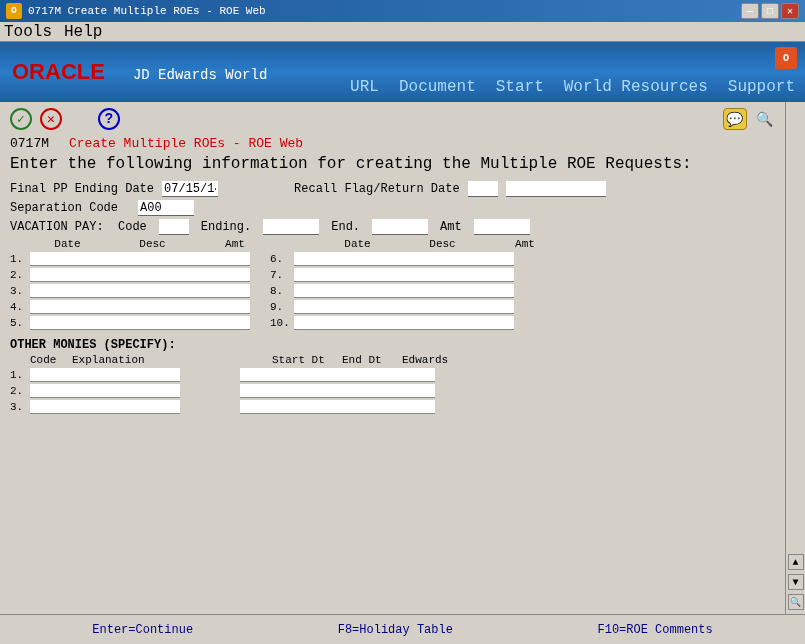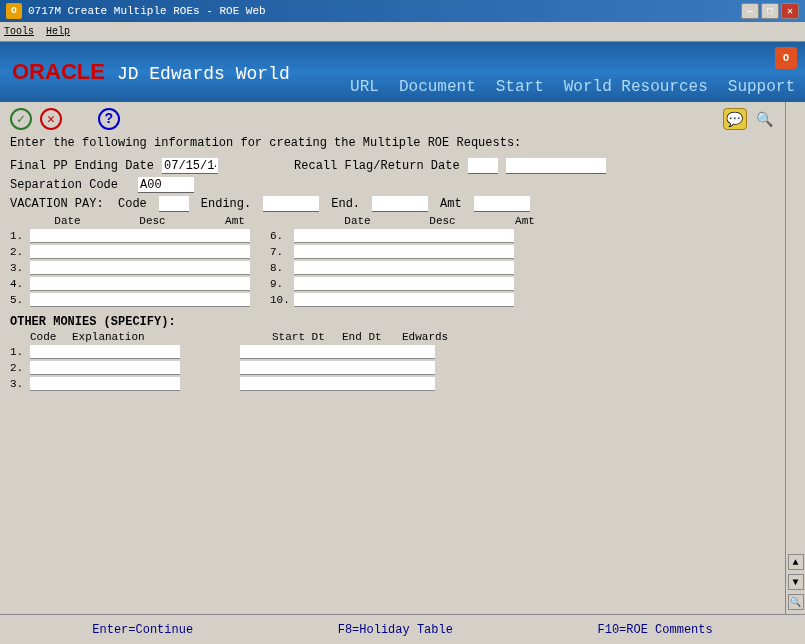--- a/index.html
+++ b/index.html
@@ -24,34 +24,34 @@
     
     .menu-bar {
       background: #d4d0c8;
       padding: 2px 4px;
       display: flex;
       gap: 12px;
       border-bottom: 1px solid #888;
       height: 20px;
       align-items: center;
     }
-    .menu-item { font-size: 10px; cursor: pointer; text-decoration: underline; }
+    .menu-item { font-size: 16px; cursor: pointer; }
 
     
     .oracle-header {
       background: linear-gradient(to bottom, #1e5fa0, #2a7bc8, #1e5fa0);
       height: 60px;
       display: flex;
       align-items: center;
       padding: 0 12px;
       position: relative;
     }
     .oracle-logo { display: flex; align-items: baseline; gap: 4px; }
     .oracle-red { color: #cc0000; font-size: 22px; font-weight: bold; font-family: Arial, sans-serif; }
-    .jde-text { color: white; font-size: 18px; margin-left: 8px; }
+    .jde-text { color: white; font-size: 14px; margin-left: 24px; }
     .header-nav {
       position: absolute;
       right: 10px;
       bottom: 6px;
       display: flex;
       gap: 20px;
       align-items: center;
     }
     .nav-link { color: #add8f7; font-size: 16px; cursor: pointer; }
 
@@ -109,21 +109,21 @@
       font-weight: bold;
     }
     .btn-green { border-color: #2a7a2a; color: #2a7a2a; background: #d4d0c8; }
     .btn-red { border-color: #cc0000; color: #cc0000; background: #d4d0c8; }
     .btn-blue { border-color: #0000cc; color: #0000cc; background: #d4d0c8; font-size: 14px; }
 
     
     .form-title { display: flex; gap: 20px; margin-bottom: 4px; }
     .form-pgm { font-size: 13px; color: #000; font-weight: normal; }
     .form-desc { font-size: 13px; color: #cc0000; font-weight: normal; font-family: 'Courier New', monospace; }
-    .form-instruction { font-size: 12px; color: #000; margin-bottom: 8px; }
+    .form-instruction { font-size: 16px; color: #000; margin-bottom: 8px; }
 
     .form-row { display: flex; align-items: center; margin-bottom: 3px; gap: 8px; }
     .form-label { font-size: 12px; white-space: nowrap; min-width: 120px; }
     .form-input {
       border: none;
       border-bottom: 1px solid #666;
       background: white;
       font-family: 'Courier New', monospace;
       font-size: 12px;
       padding: 0 2px;
@@ -244,20 +244,24 @@
     <div class="toolbar">
       <div class="toolbar-btn btn-green">✓</div>
       <div class="toolbar-btn btn-red">✕</div>
       <div style="width:20px;"></div>
       <div class="toolbar-btn btn-blue">?</div>
       <div style="flex:1;"></div>
       <div class="chat-icon">💬</div>
       <div class="search-icon">🔍</div>
     </div>
 
+    <div class="form-title">
+      <span class="form-pgm">0717M</span>
+      <span class="form-desc">Create Multiple ROEs - ROE Web</span>
+    </div>
 
     <div class="form-instruction">Enter the following information for    creating the Multiple ROE Requests:</div>
 
     <div class="form-row">
       <span class="form-label">Final PP Ending Date</span>
       <input class="form-input input-sm" type="text" value="07/15/14" style="">
       <span style="width:60px;"></span>
       <span class="form-label" style="min-width:160px;">Recall Flag/Return Date</span>
       <input class="form-input input-xs" type="text" style="">
       <input class="form-input input-md" type="text" style="">

